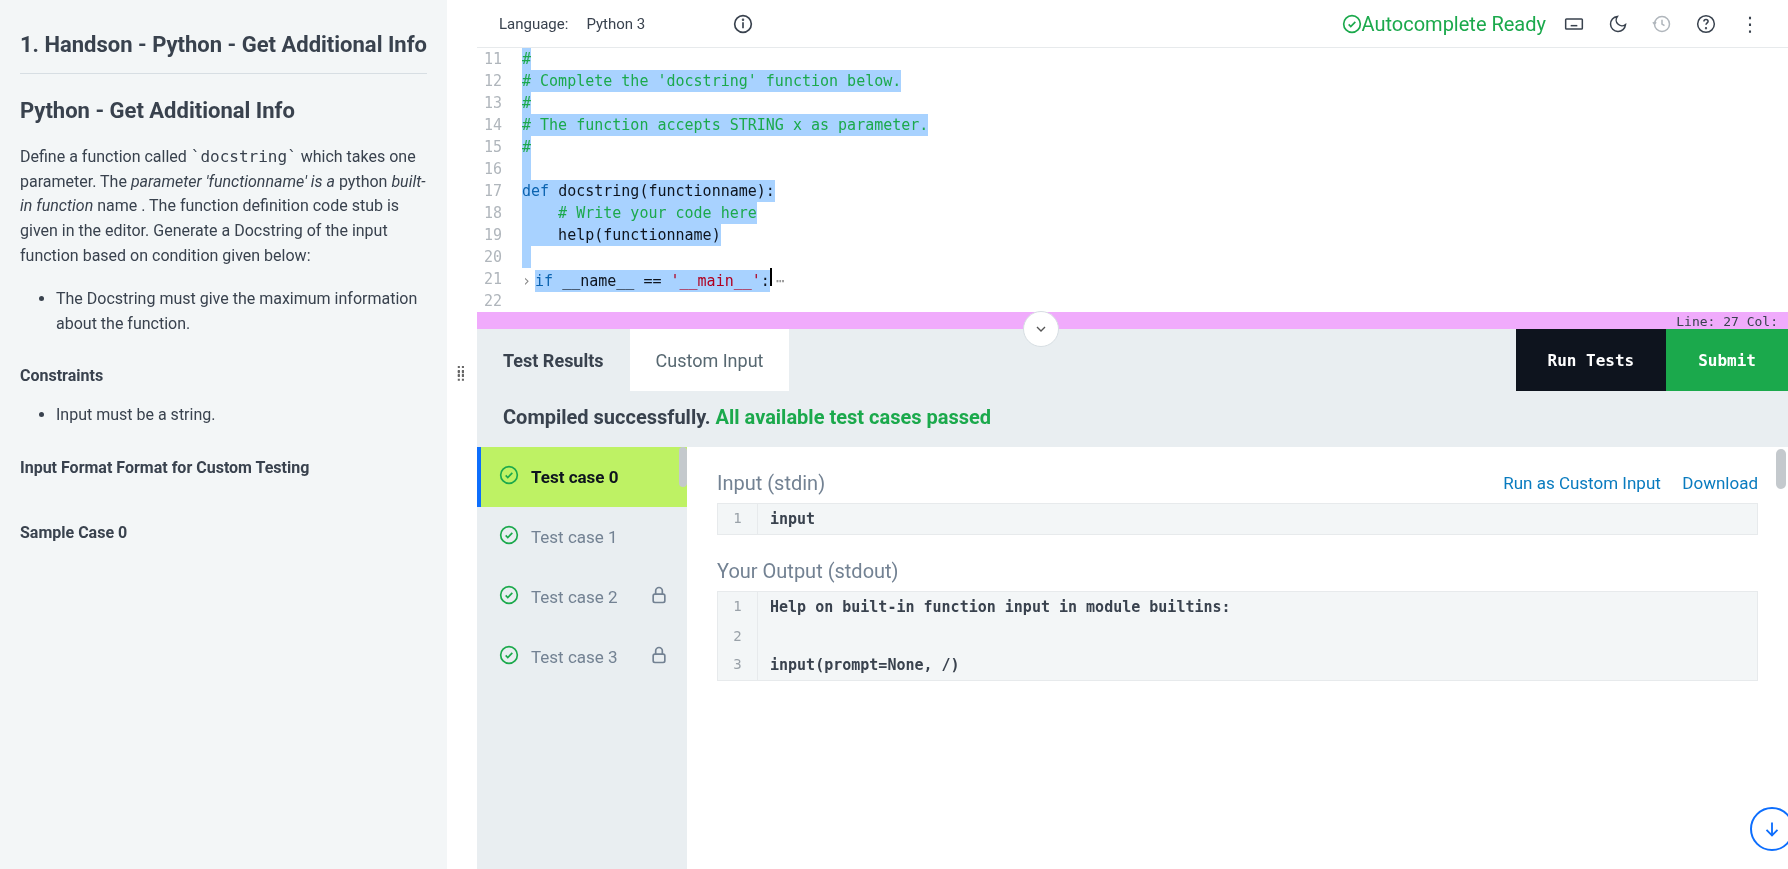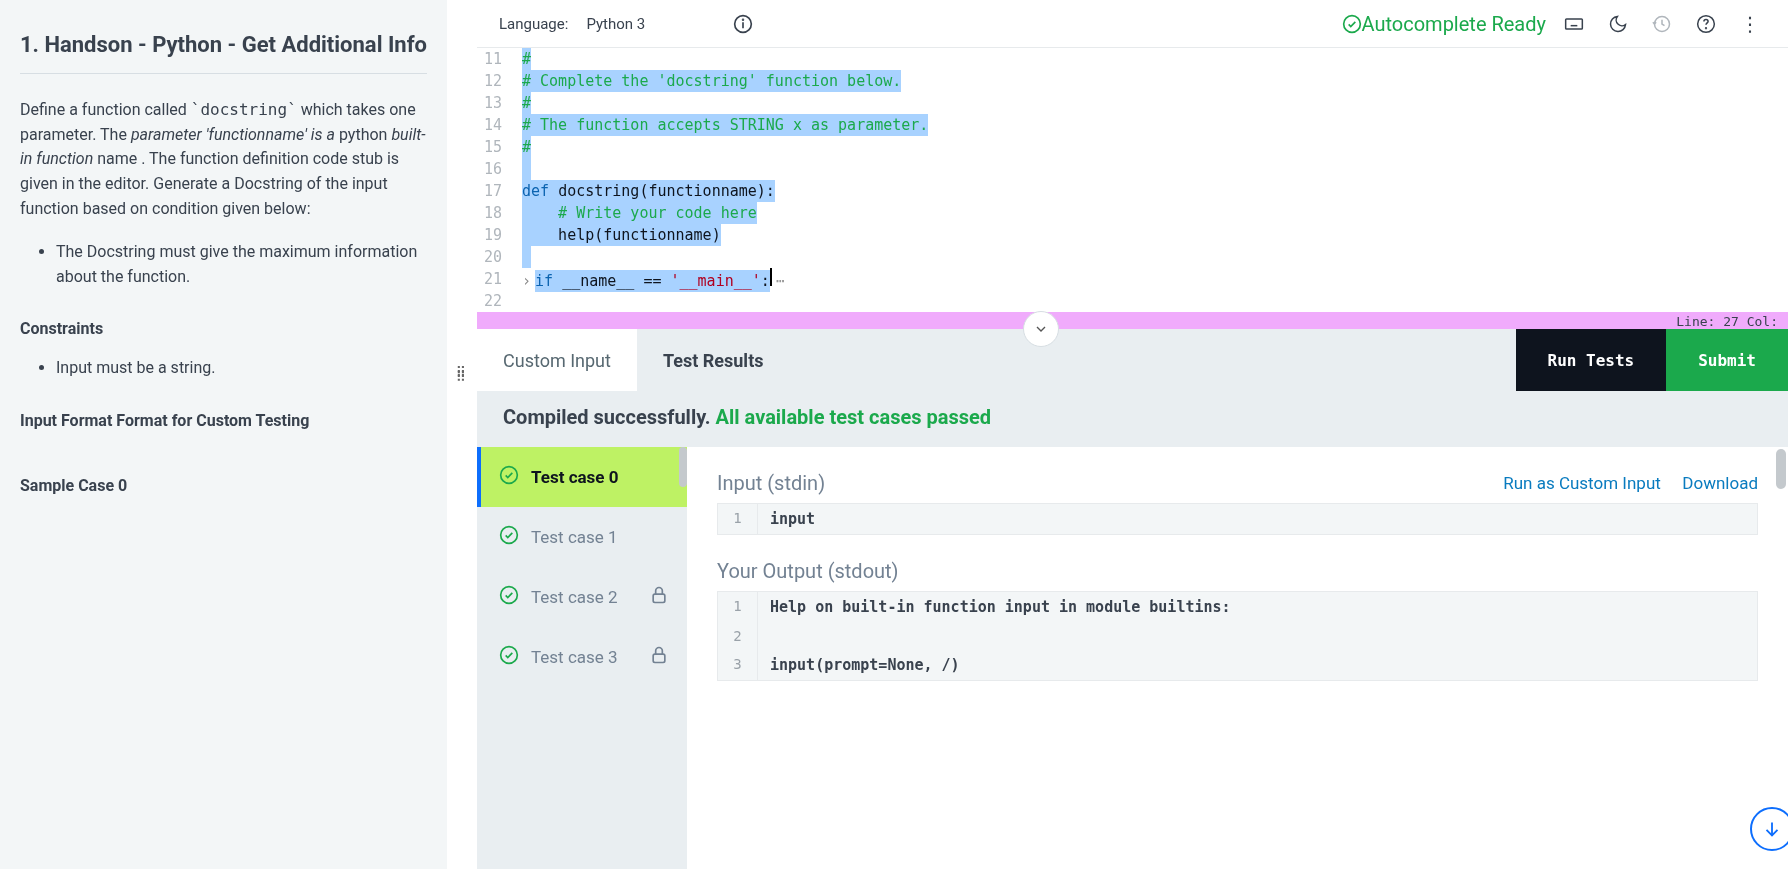--- a/index.html
+++ b/index.html
@@ -196,20 +196,21 @@
 .v-scrollbar{ position:absolute; top:2px; right:2px; width:10px; height:40px; background:#c4c9cd; border-radius:5px;}
 </style>
 </head>
 <body>
 
 <div class="app">
 
   <div class="left-pane">
     <h1>1. Handson - Python - Get Additional Info</h1>
     <hr>
+    <h2>Python - Get Additional Info</h2>
     <p>
       <span>Define a function called </span><span class="code-inline">`docstring`</span><span> which takes one parameter. The </span><em>parameter 'functionname' is a</em><span> python </span><em>built-in function</em><span> name . The function definition code stub is given in the editor. Generate a Docstring of the input function based on condition given below:</span>
     </p>
     <ul>
       <li>The Docstring must give the maximum information about the function.</li>
     </ul>
     <div class="section-label">Constraints</div>
     <ul>
       <li>Input must be a string.</li>
     </ul>
@@ -306,22 +307,22 @@
     </div>
     <div class="editor-status">Line: 27 Col:</div>
 
     <div class="hsplit">
       <div class="btn-circle">
         <svg viewBox="0 0 24 24" fill="none" stroke="currentColor" stroke-width="2">
             <polyline points="6 9 12 15 18 9"></polyline>
           </svg>
       </div>
       <div class="results-bar">
+        <div class="tab">Test Results</div>
         <div class="tab alt">Custom Input</div>
-        <div class="tab">Test Results</div>
         <div class="spacer"></div>
         <button class="btn btn-tests">Run Tests</button>
         <button class="btn btn-submit">Submit</button>
       </div>
     </div>
 
     <div class="results-body">
       <div class="compiled-line">
         <span>Compiled successfully.</span>
         <span class="pass">All available test cases passed</span>

